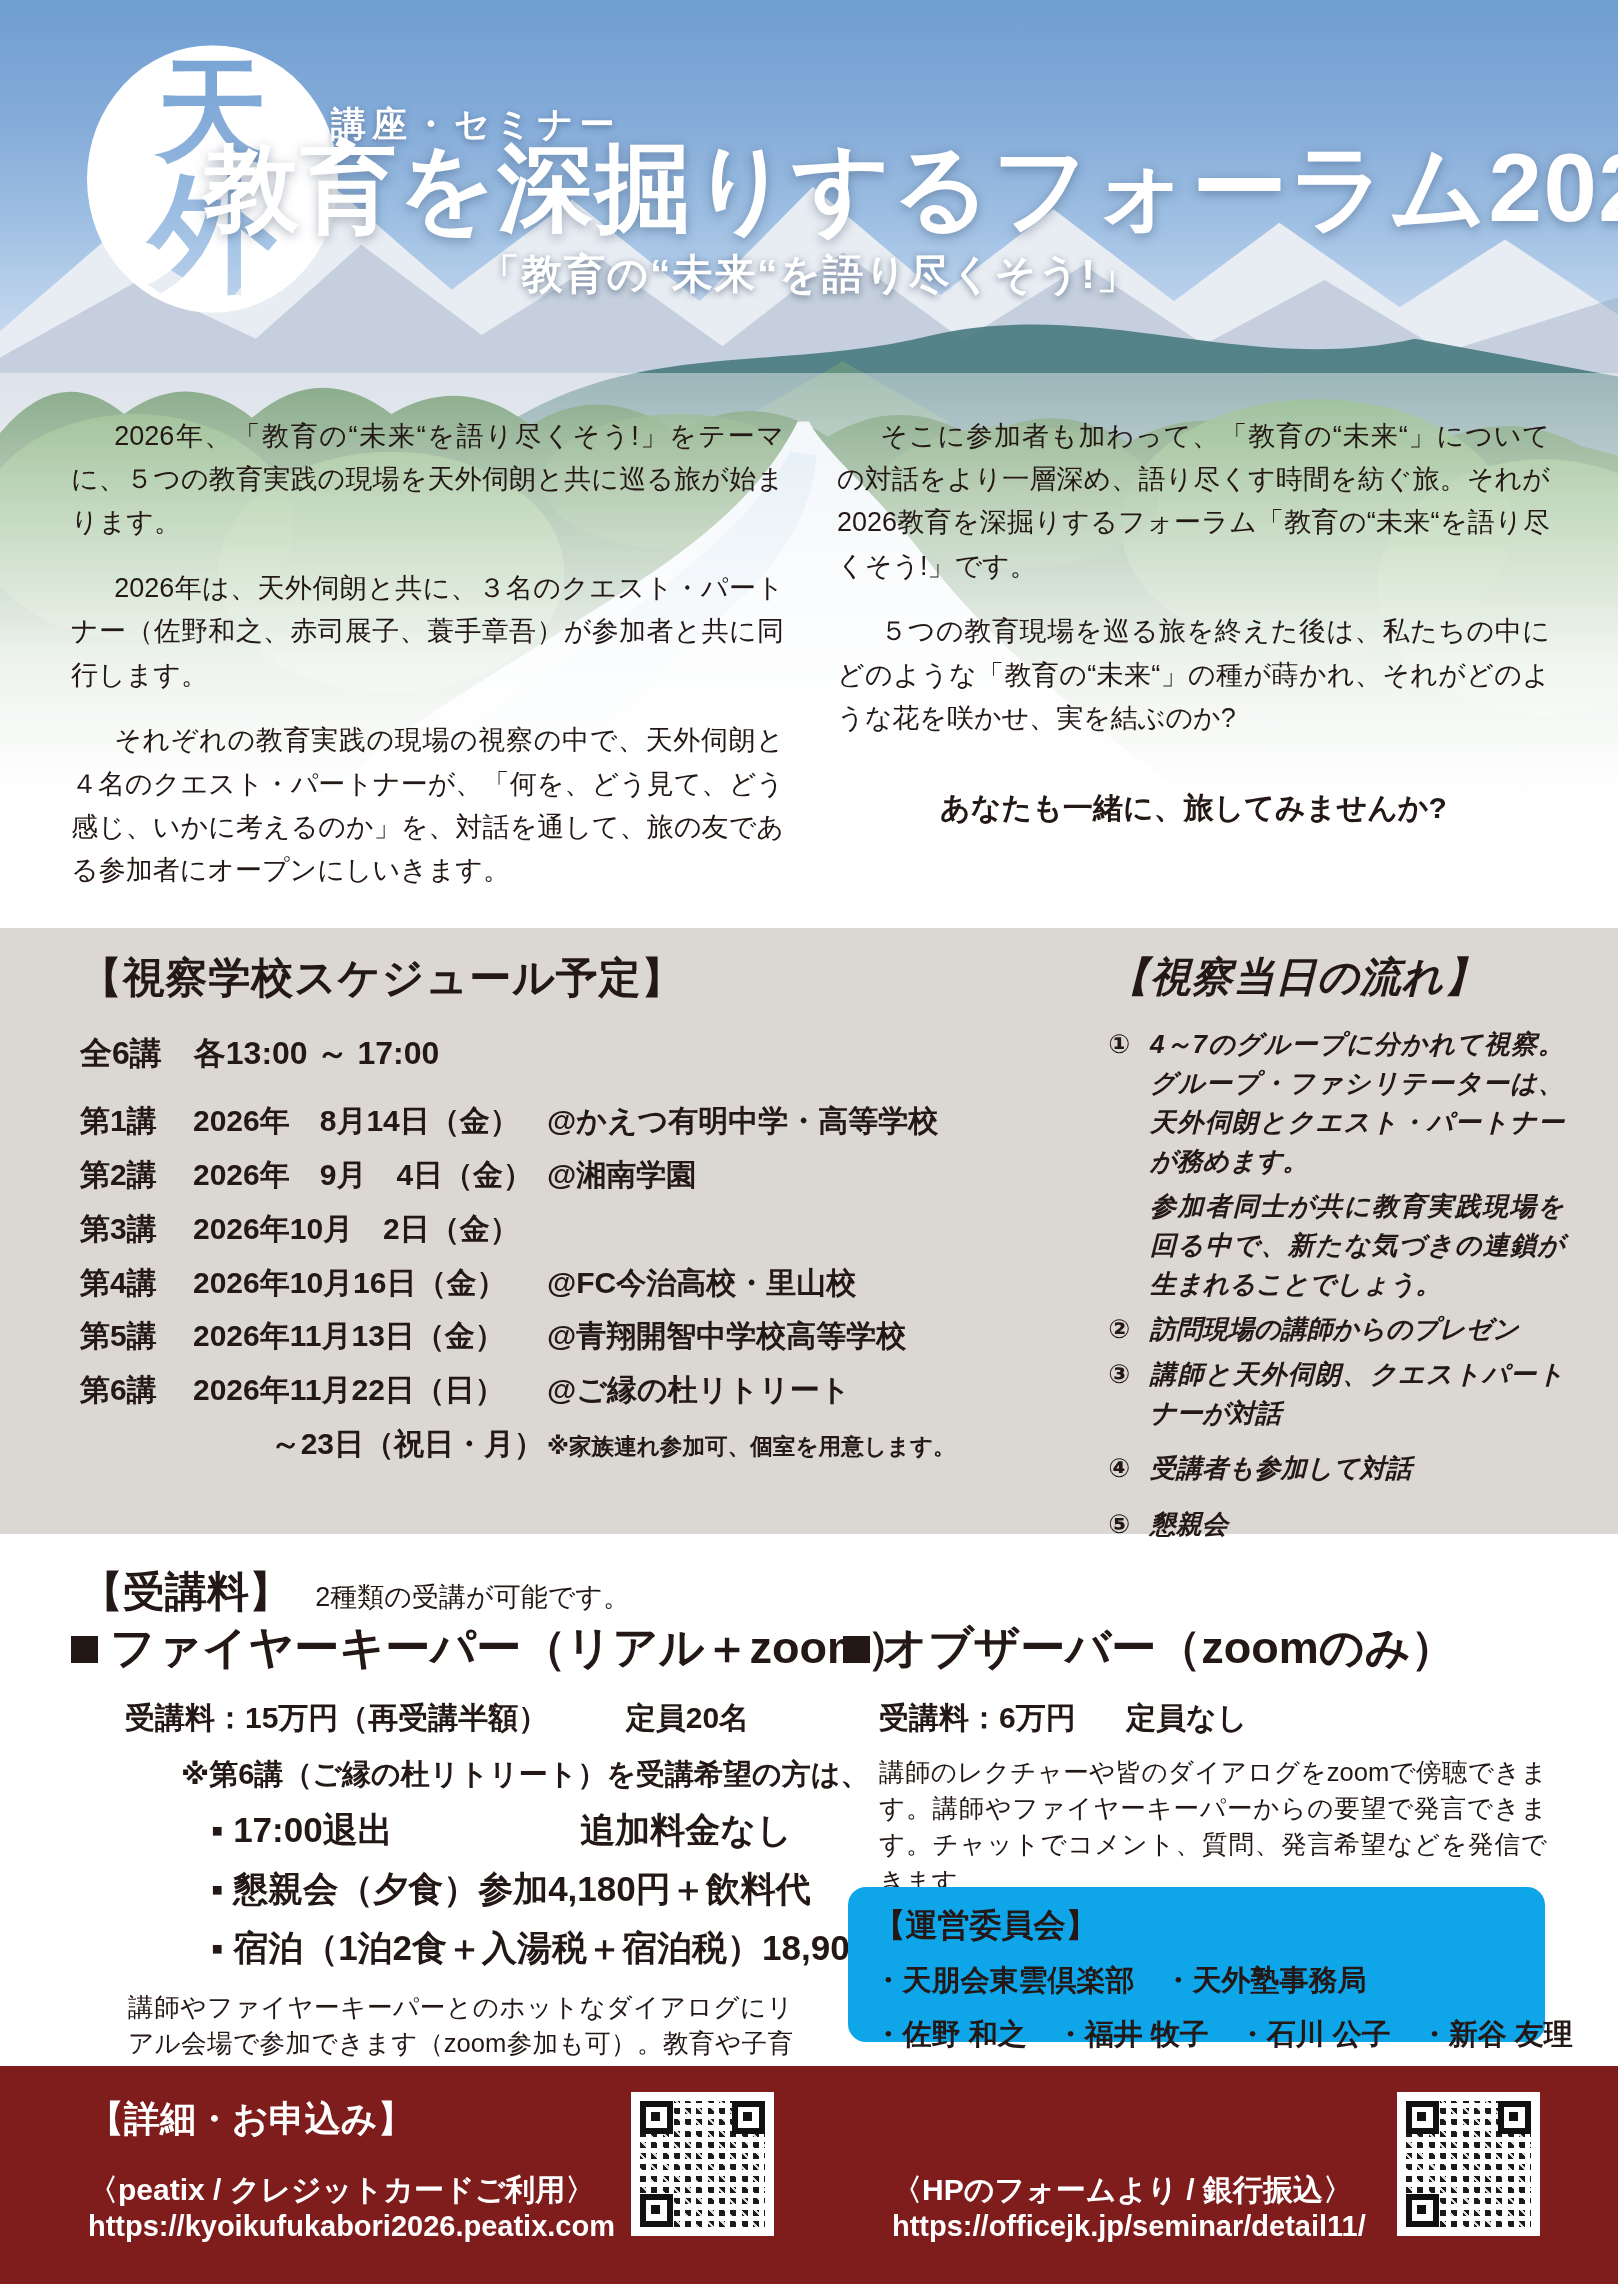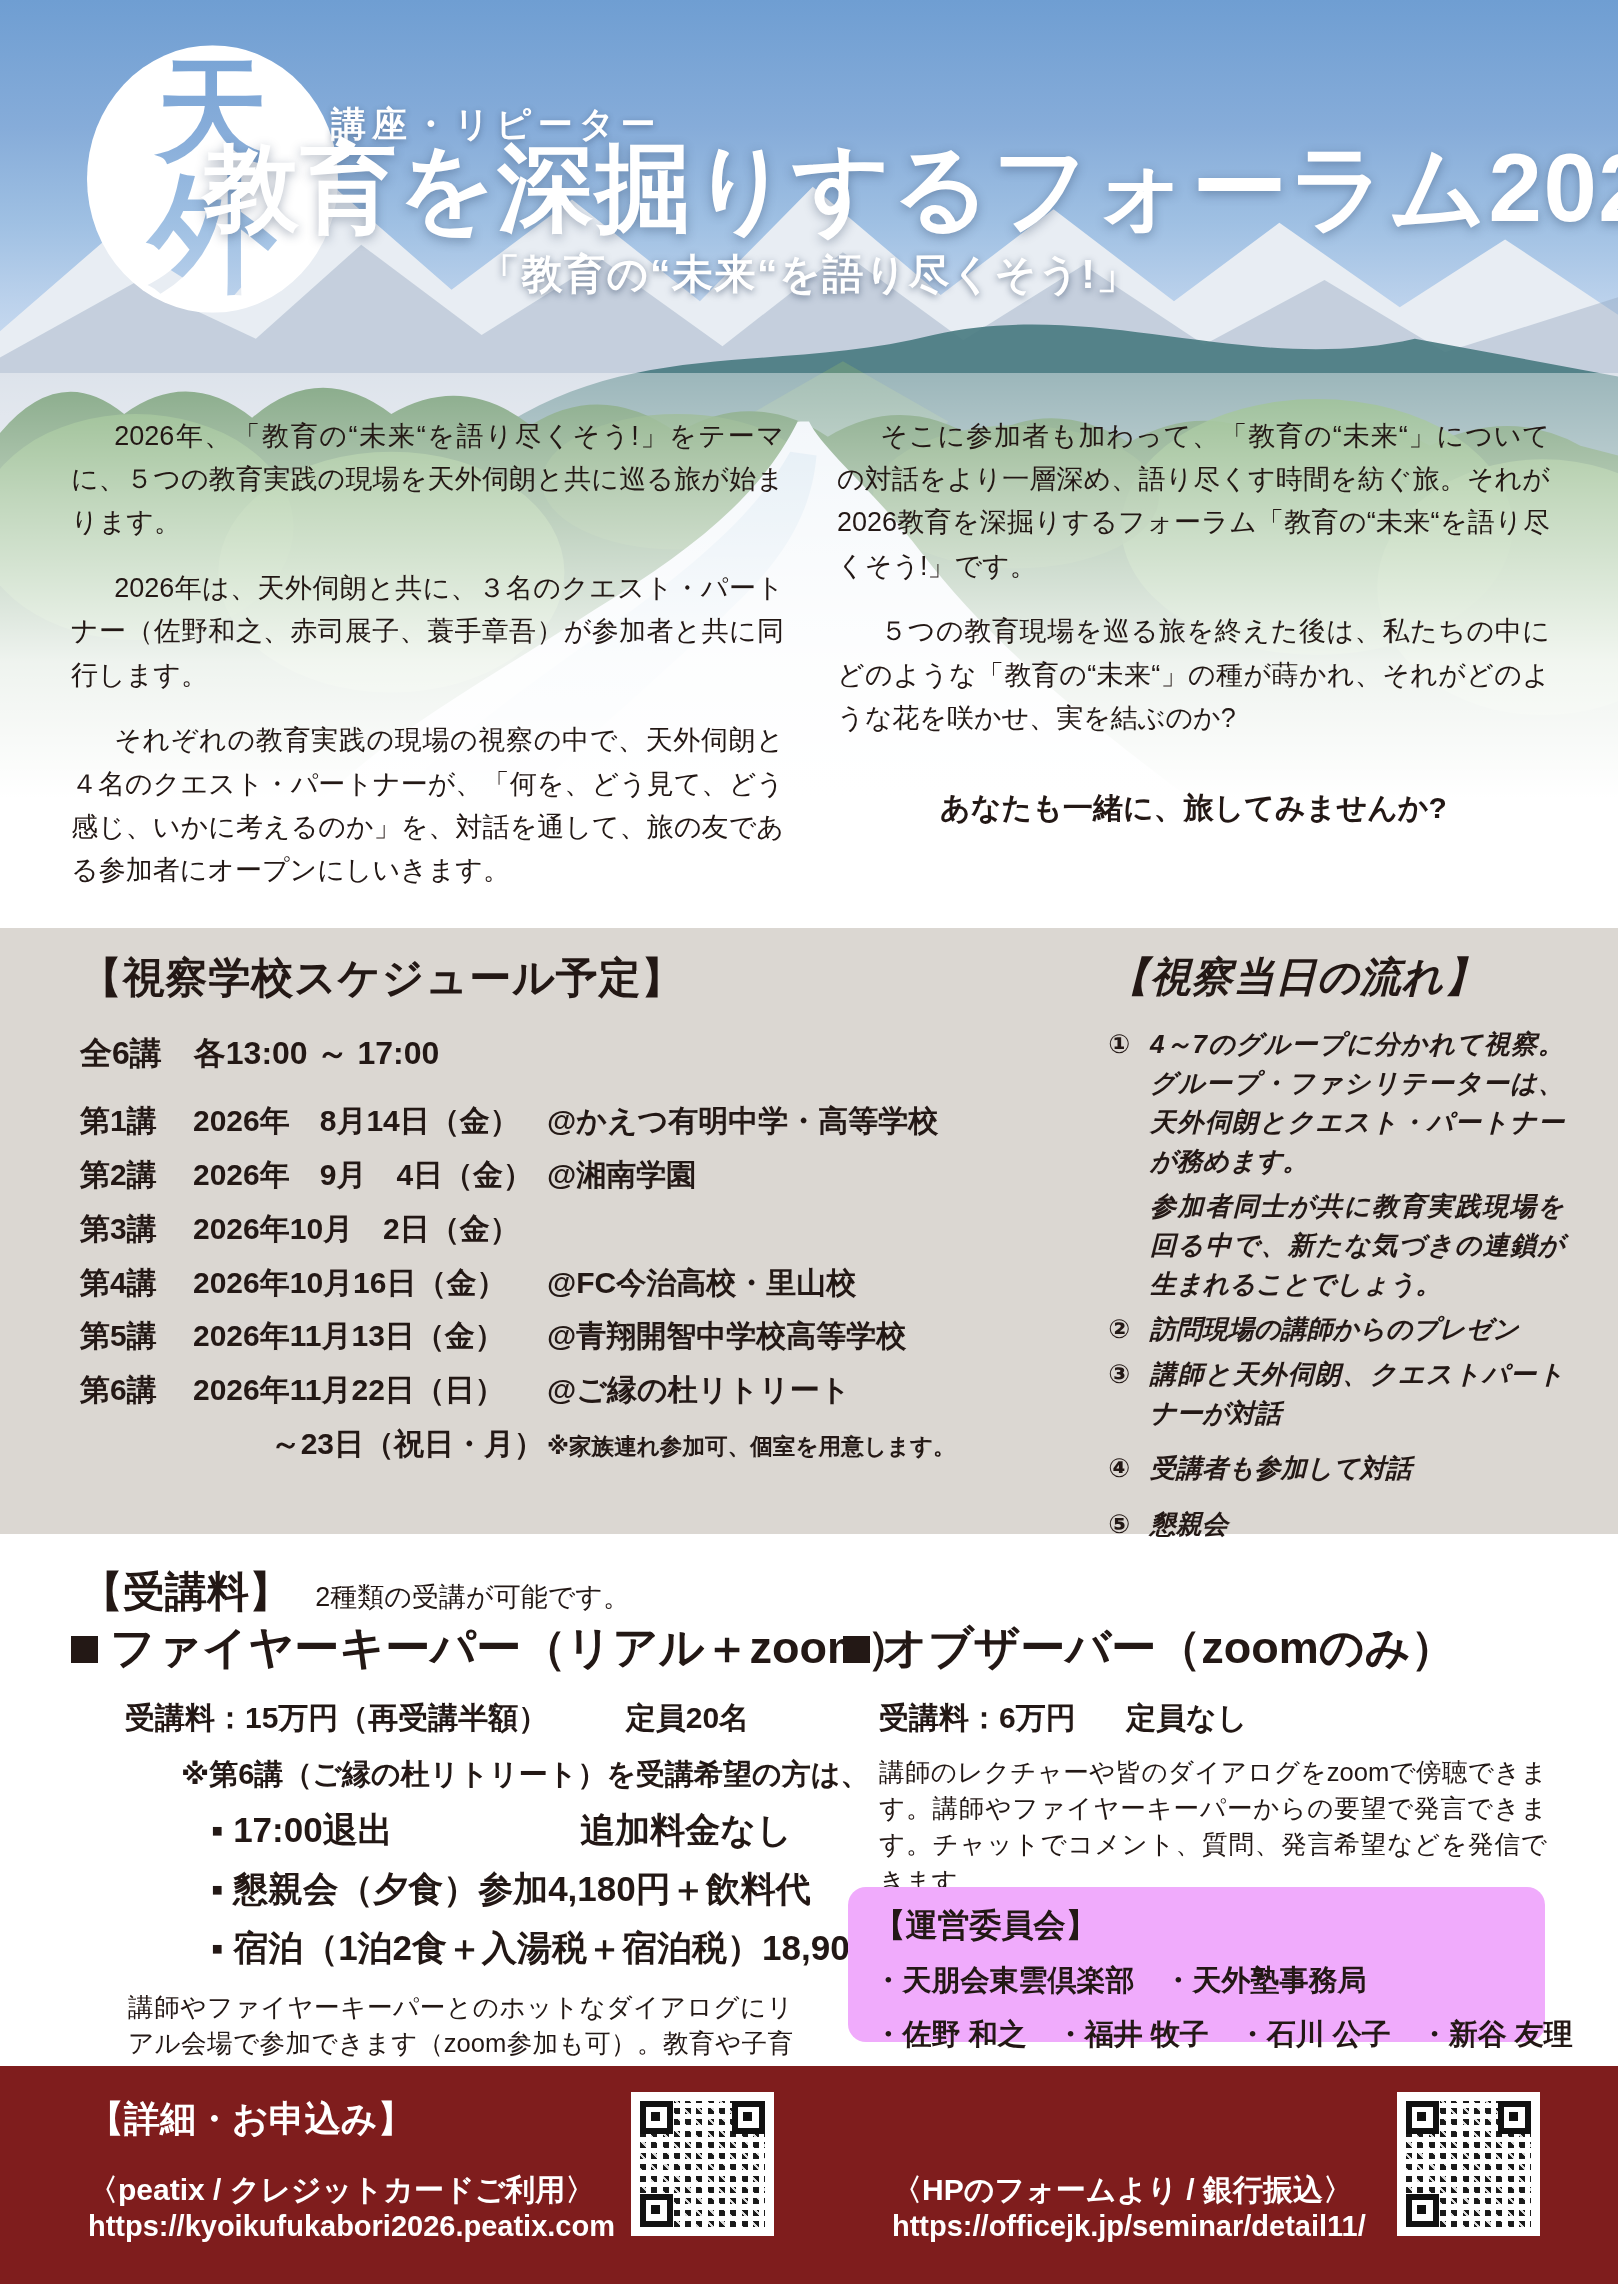--- a/index.html
+++ b/index.html
@@ -84,21 +84,21 @@
   .opt { display:flex; justify-content:space-between; font-size:35px; font-weight:bold;
     margin-top:12px; white-space:nowrap; }
   .fk-desc { margin-top:16.6px; margin-left:57px; width:665px; font-size:25.6px; line-height:1.42; text-align:justify; }
   .fk-repeat { margin-top:12px; margin-left:57px; font-size:25.6px; }
 
   .ob { position:absolute; left:843px; top:1618px; width:715px; }
   .ob .fee-line { margin-left:36px; }
   .ob-desc { margin-top:15px; margin-left:36px; width:668px; font-size:25.6px; line-height:1.42; text-align:justify; }
 
   .committee { position:absolute; left:848px; top:1887px; width:697px; height:155px;
-    background:#f0abfc; border-radius:18px; padding:16.6px 25.6px; }
+    background:#0ea5e9; border-radius:18px; padding:16.6px 25.6px; }
   .committee .h { font-size:32px; font-weight:bold; }
   .committee .l { font-size:29px; font-weight:bold; margin-top:13.5px; white-space:nowrap; }
 
   
   .footer { position:absolute; left:0; top:2066px; width:1618px; height:218px; background:#7f1d1d; }
   .f-h { position:absolute; left:88px; top:29px; color:#fff; font-weight:bold; font-size:36px; white-space:nowrap; }
   .f-label { position:absolute; color:#fff; font-weight:bold; font-size:30px; top:104px; white-space:nowrap; }
   .f-url { position:absolute; color:#fff; font-size:29px; top:144px; text-decoration:none; white-space:nowrap;font-weight:bold; }
   .f-left  { left:88px; }
   .f-right { left:892px; }
@@ -147,21 +147,21 @@
     <defs>
       <mask id="logomask">
         <rect x="0" y="0" width="334" height="356" fill="#ffffff"></rect>
         <text x="167" y="140" font-size="150" font-weight="bold" text-anchor="middle" font-family="sans-serif" fill="#000000">天</text>
         <text x="167" y="310" font-size="170" font-weight="bold" text-anchor="middle" font-family="sans-serif" fill="#000000">外</text>
       </mask>
     </defs>
     <ellipse cx="167" cy="178" rx="167" ry="178" fill="#ffffff" mask="url(#logomask)"></ellipse>
   </svg>
 
-  <div class="category">講座・リピーター</div>
+  <div class="category">講座・セミナー</div>
   <h1 class="title">教育を深掘りするフォーラム2026</h1>
   <div class="subtitle">「教育の“未来“を語り尽くそう!」</div>
 
   <div class="intro-col intro-left">
     <p>2026年、「教育の“未来“を語り尽くそう!」をテーマに、５つの教育実践の現場を天外伺朗と共に巡る旅が始まります。</p>
     <p>2026年は、天外伺朗と共に、３名のクエスト・パートナー（佐野和之、赤司展子、蓑手章吾）が参加者と共に同行します。</p>
     <p>それぞれの教育実践の現場の視察の中で、天外伺朗と４名のクエスト・パートナーが、「何を、どう見て、どう感じ、いかに考えるのか」を、対話を通して、旅の友である参加者にオープンにしいきます。</p>
   </div>
   <div class="intro-col intro-right">
     <p>そこに参加者も加わって、「教育の“未来“」についての対話をより一層深め、語り尽くす時間を紡ぐ旅。それが2026教育を深掘りするフォーラム「教育の“未来“を語り尽くそう!」です。</p>

